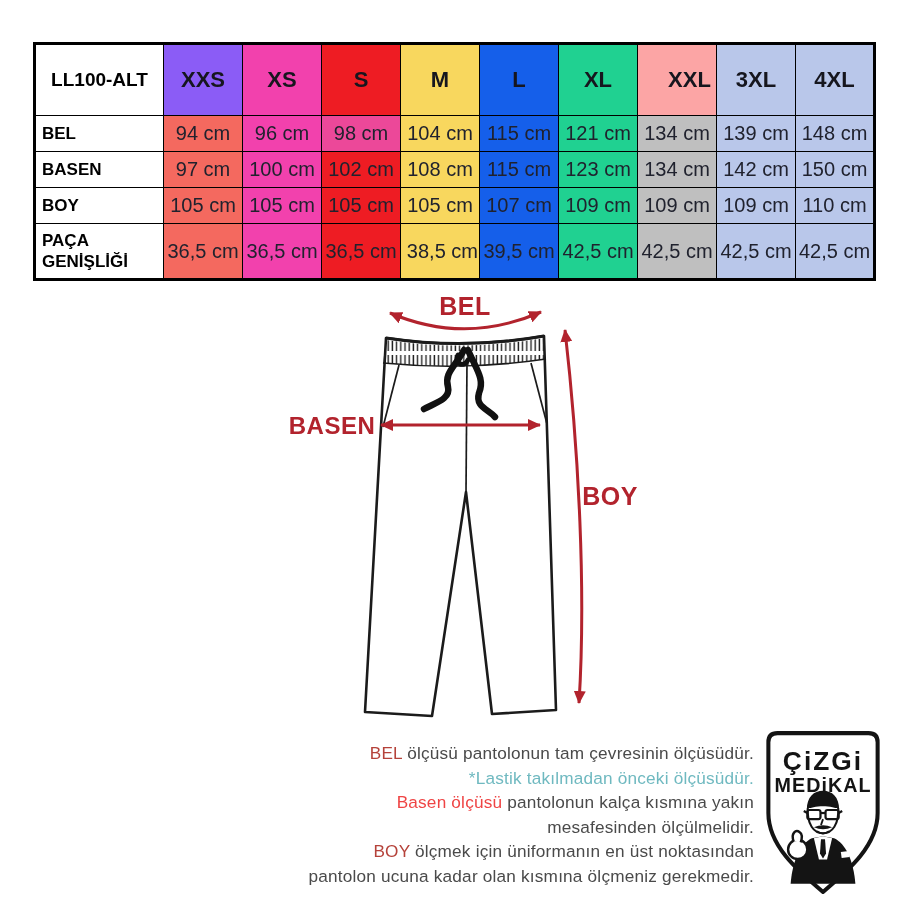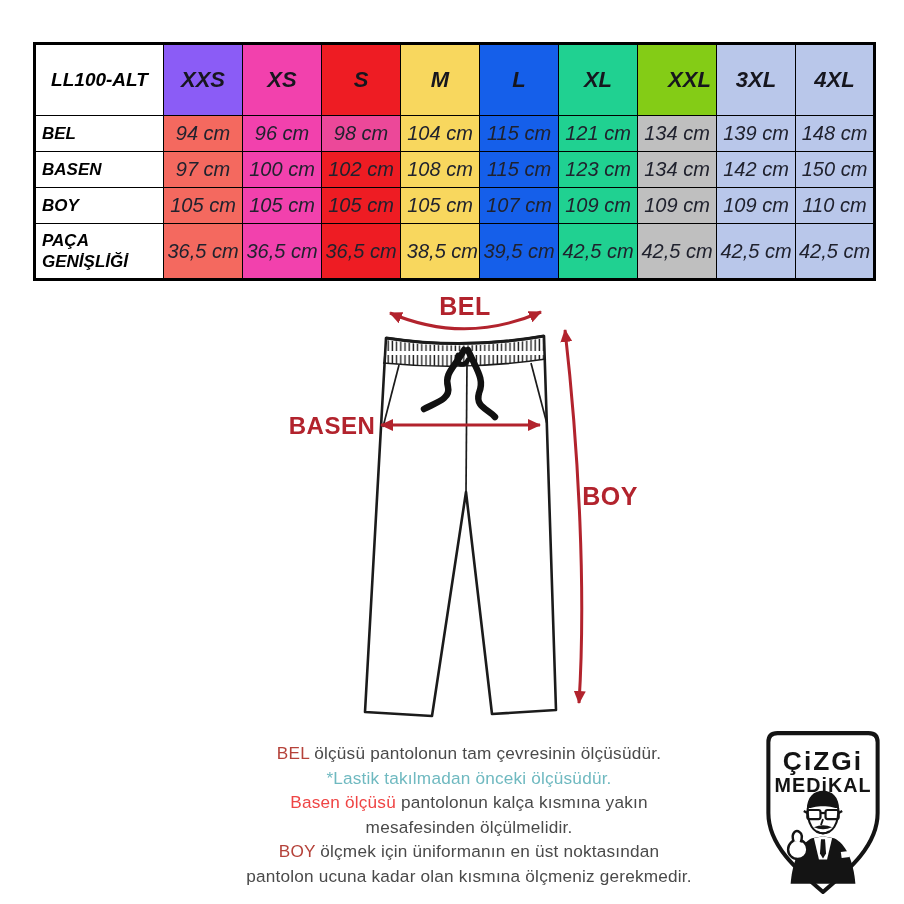--- a/index.html
+++ b/index.html
@@ -8,39 +8,39 @@
     font-family:"Liberation Sans",sans-serif;overflow:hidden;
   }
   
   .size-table{
     position:absolute;left:33px;top:42px;width:843px;
     border-collapse:collapse;table-layout:fixed;
     border:3px solid #000;
   }
   .size-table td,.size-table th{
     border:1.6px solid #000;text-align:center;vertical-align:middle;
-    overflow:hidden;white-space:nowrap;font-style:italic;
+    overflow:hidden;white-space:nowrap;
   }
   tr.hdr{height:72px;}
   tr.r{height:36px;}
   tr.r-last{height:56px;}
   th.model{font-size:19px;font-weight:bold;color:#000;background:#fff;}
   th.size{font-size:22px;font-weight:bold;color:#16161e;}
   td.row-label{
     text-align:left;padding-left:6px;font-size:17px;font-weight:bold;
     color:#000;background:#fff;white-space:normal;line-height:1.25;
   }
   td.val{font-size:20px;color:#20222e;}
   
   .diagram{position:absolute;left:277px;top:293px;width:380px;height:430px;}
   .diagram text{font-family:"Liberation Sans",sans-serif;font-weight:bold;}
   
   .notes{
-    position:absolute;left:159px;top:741px;width:620px;
-    text-align:center;font-size:17.2px;line-height:24.6px;letter-spacing:.2px;
+    position:absolute;left:134px;top:741px;width:620px;
+    text-align:right;font-size:17.2px;line-height:24.6px;letter-spacing:.2px;
   }
   .notes .line{white-space:nowrap;}
   
   .logo{position:absolute;left:756px;top:724px;width:134px;height:174px;}
   .logo text{font-family:"Liberation Sans",sans-serif;font-weight:bold;fill:#141414;}
 </style>
 </head>
 <body>
 
 <table class="size-table">
@@ -58,21 +58,21 @@
   </colgroup>
   <thead>
     <tr class="hdr">
       <th class="model">LL100-ALT</th>
       <th class="size" style="background: #8b5cf6;">XXS</th>
       <th class="size" style="background: rgb(242, 65, 173);">XS</th>
       <th class="size" style="background: rgb(238, 28, 35);">S</th>
       <th class="size" style="background: rgb(248, 215, 94);">M</th>
       <th class="size" style="background: rgb(21, 95, 234);">L</th>
       <th class="size" style="background: rgb(32, 209, 145);">XL</th>
-      <th class="size" style="background: #84cc16; padding-left: 26px;">XXL</th>
+      <th class="size" style="background: #fca5a5; padding-left: 26px;">XXL</th>
       <th class="size" style="background: rgb(185, 199, 234);">3XL</th>
       <th class="size" style="background: rgb(185, 199, 234);">4XL</th>
     </tr>
   </thead>
   <tbody>
     <tr class="r">
       <td class="row-label">BEL</td>
       <td class="val" style="background: rgb(244, 105, 95);">94 cm</td>
       <td class="val" style="background: rgb(242, 65, 173);">96 cm</td>
       <td class="val" style="background: #ec4899;">98 cm</td>

